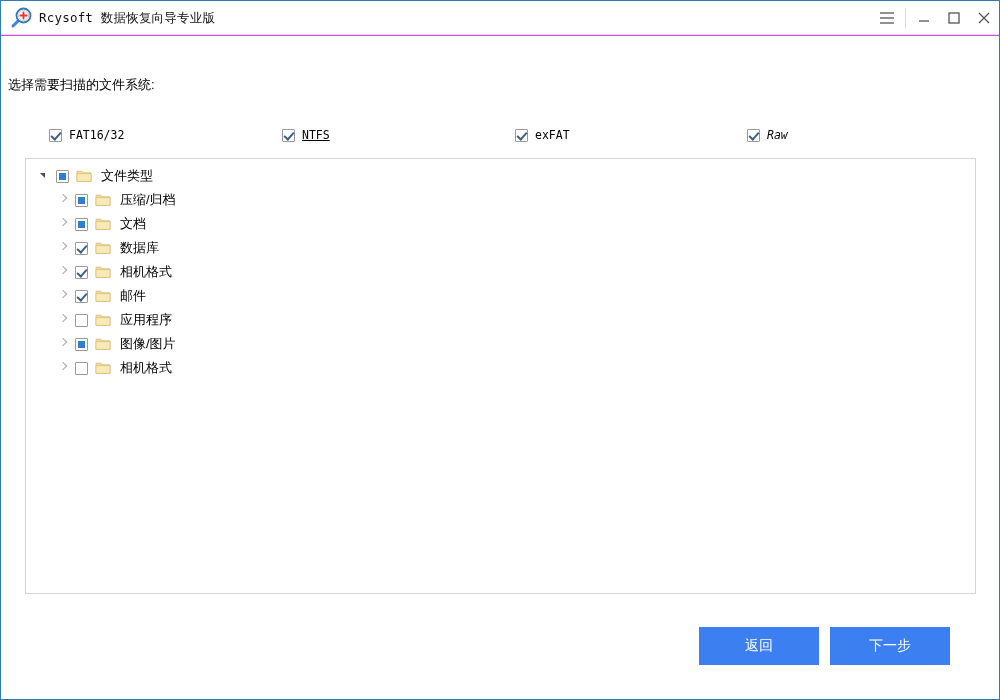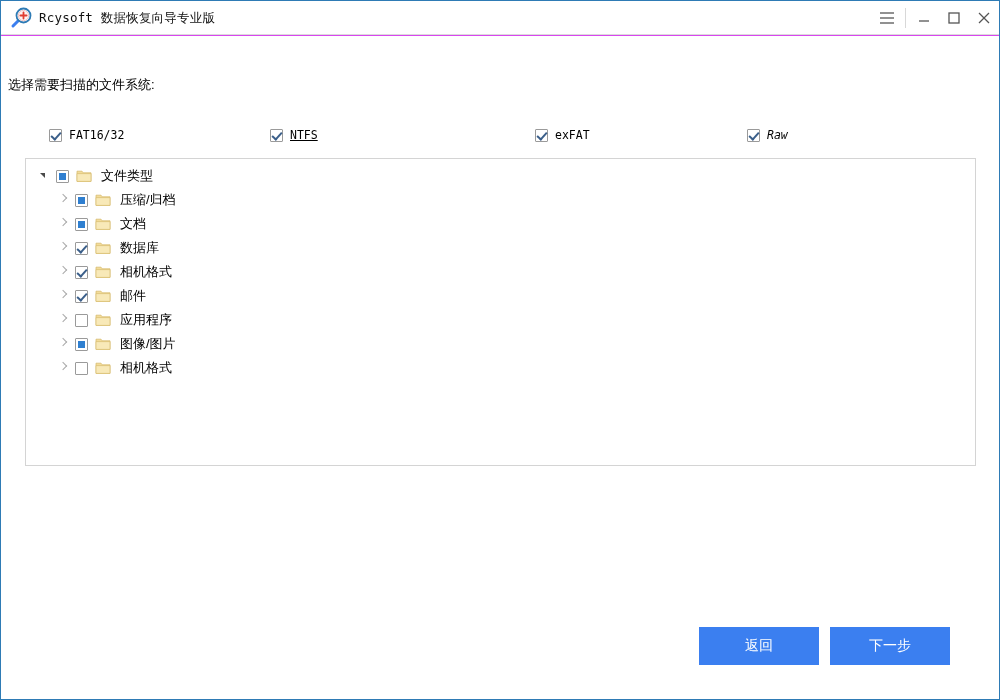--- a/index.html
+++ b/index.html
@@ -113,42 +113,42 @@
     align-items: center;
     gap: 7px;
     white-space: nowrap;
   }
   .fs-item .fs-text {
     font-family: "DejaVu Sans Mono", "Liberation Mono", monospace;
     font-size: 11.5px;
     color: #000000;
   }
   #fs-0 { left: 48px; }
-  #fs-1 { left: 269px; text-decoration: underline; }
-  #fs-2 { left: 534px; }
+  #fs-1 { left: 281px; text-decoration: underline; }
+  #fs-2 { left: 514px; }
   #fs-3 { left: 746px; font-style: italic; }
 
   #only-scan-row {
     position: absolute;
     left: 24px; top: 128px;
     display: flex;
     align-items: center;
     gap: 7px;
     white-space: nowrap;
   }
   #only-scan-label {
     font-size: 13px;
     color: #000000;
   }
 
   
   #tree-panel {
     position: absolute;
     left: 24px; top: 122px;
-    width: 951px; height: 308px;
+    width: 951px; height: 436px;
     background: #ffffff;
     border: 1px solid #d4d4d4;
     overflow: hidden;
   }
   #tree-inner { padding: 5px 0 0 0; }
 
   .tree-row {
     display: flex;
     align-items: center;
     height: 24px;

